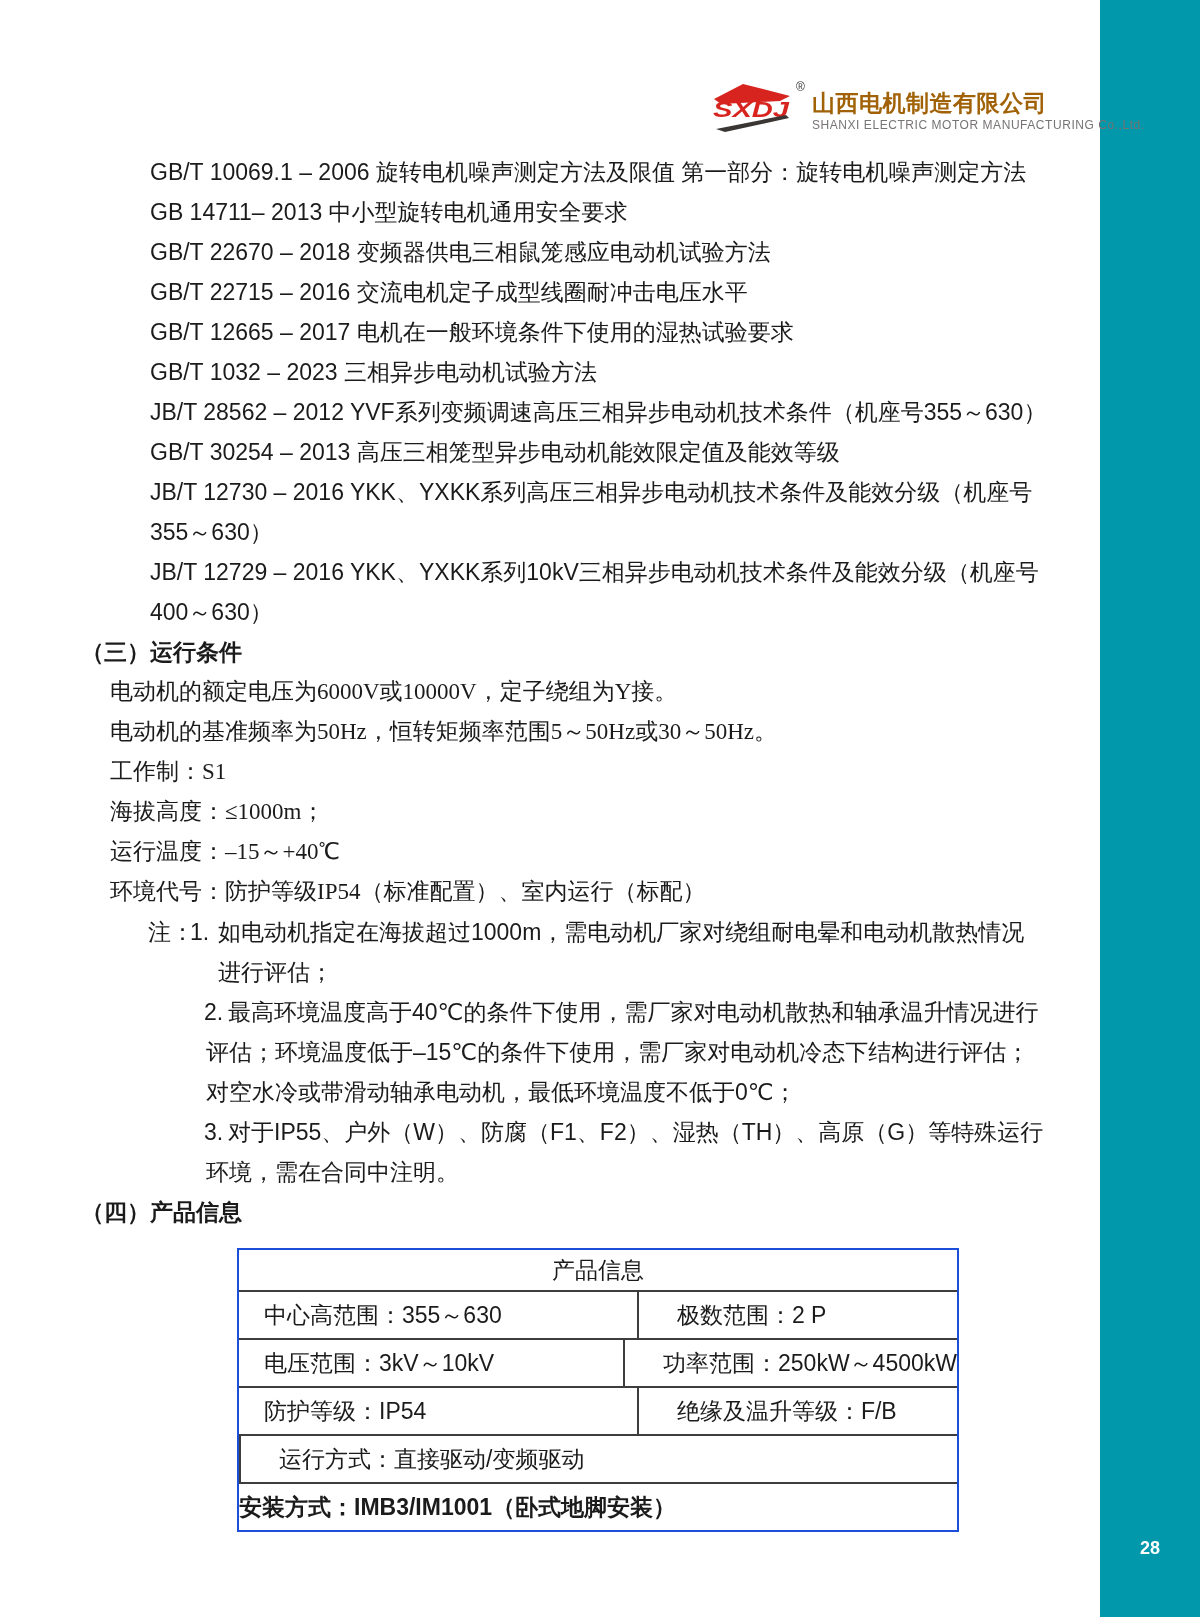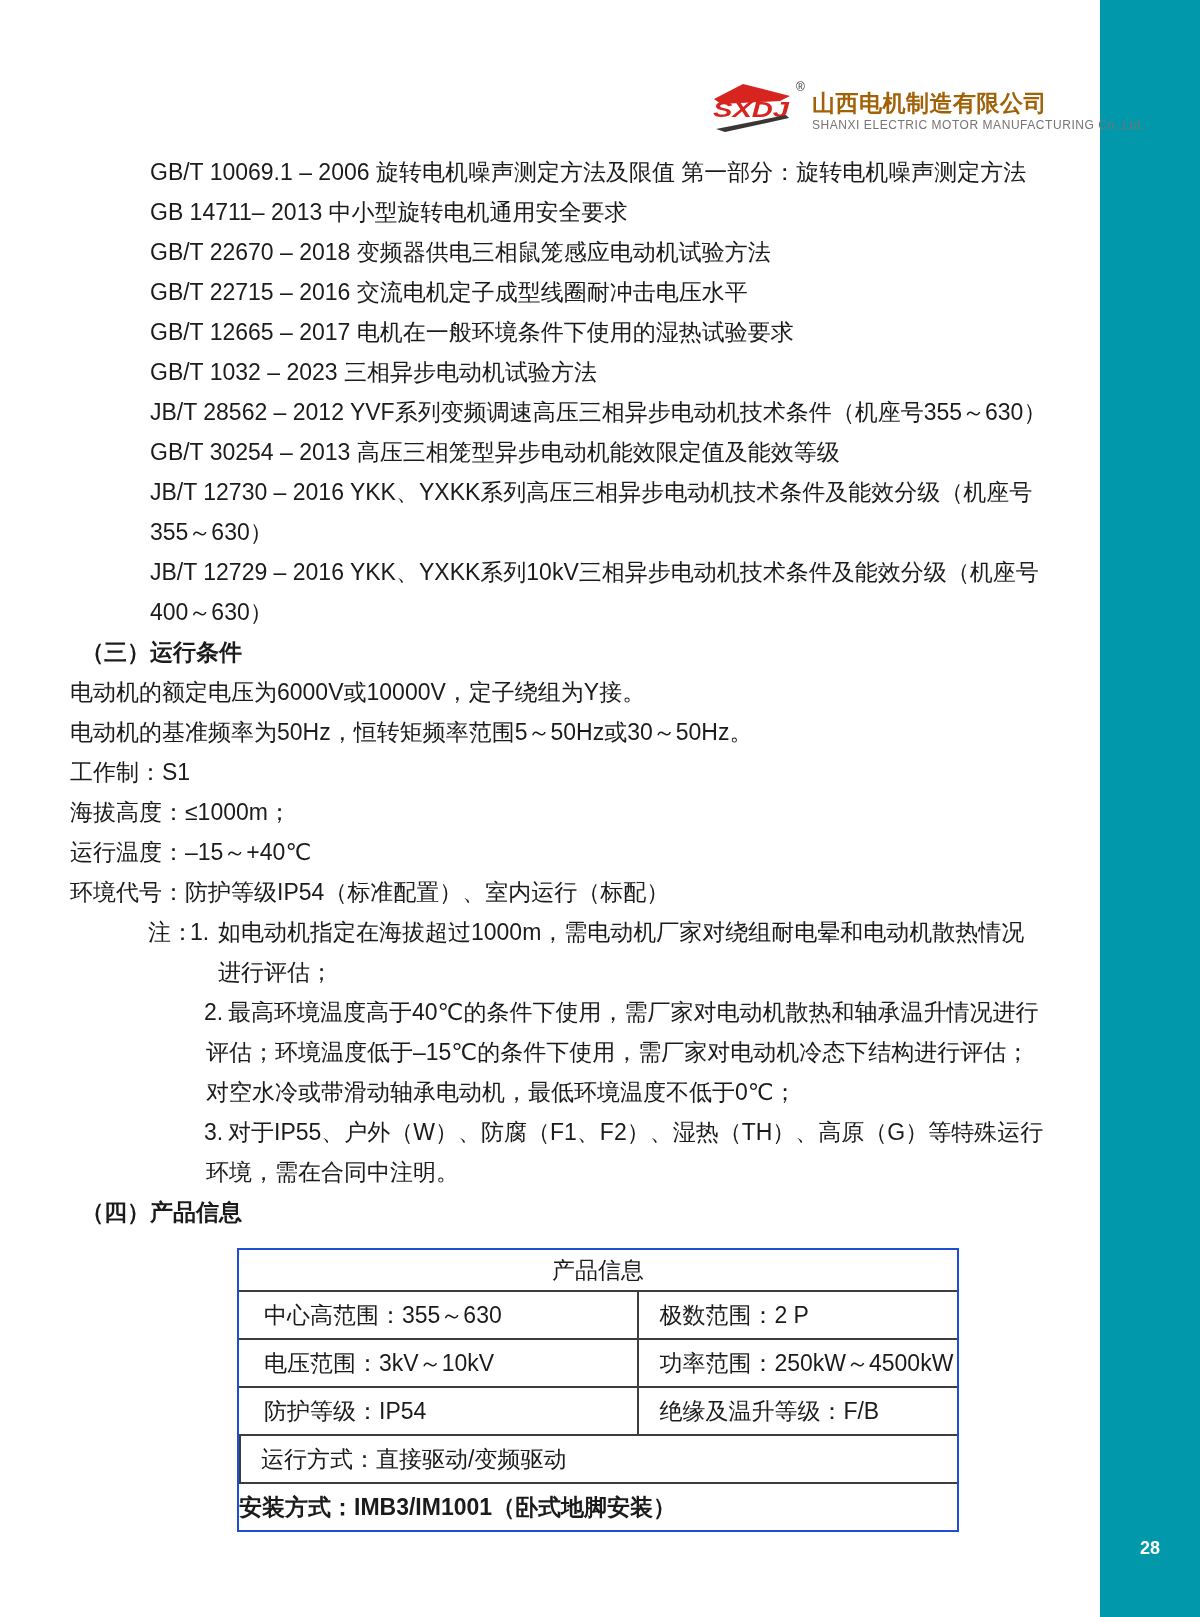--- a/index.html
+++ b/index.html
@@ -24,40 +24,40 @@
   }
   .company-en{
     font-size:12px;color:#767373;letter-spacing:0.55px;white-space:nowrap;
     margin-top:4px;line-height:10px;
   }
   
   .flow{position:absolute;left:0;top:152px;width:872px;}
   .row{height:40px;line-height:40px;font-size:23px;white-space:nowrap;}
   .std{padding-left:150px;}
   .hd{padding-left:81px;font-weight:bold;}
-  .op{padding-left:70px;}
+  .op{padding-left:110px;font-family:Liberation Serif, serif;}
   .note-line{position:relative;}
   .note-line>span{position:absolute;top:0;height:40px;line-height:40px;white-space:nowrap;}
   .nlabel{left:148px;}
   .nnum1{left:190px;}
   .nnum23{left:204px;}
   .ntext1{left:218px;}
   .ntext23{left:228px;}
   .ncont1{left:218px;}
   .ncont23{left:206px;}
   
   .ptable{
     position:absolute;left:237px;top:1248px;width:722px;
     border:2px solid #1d4ed8;box-sizing:border-box;font-size:23px;
   }
   .ptable-title{height:40px;line-height:40px;text-align:center;}
   .trow{display:flex;border-top:2px solid #3d3d3d;}
   .tcell{height:46px;line-height:46px;box-sizing:border-box;white-space:nowrap;}
   .tcell.cl{width:419px;padding-left:25px;}
-  .tcell.cr{width:336px;padding-left:20px;border-left:2px solid #3d3d3d;}
+  .tcell.cr{width:336px;padding-left:38px;border-left:2px solid #3d3d3d;}
   .tfoot{height:46px;line-height:46px;text-align:left;border-top:2px solid #3d3d3d;font-weight:bold;}
 </style>
 </head>
 <body style="color: rgb(27, 27, 27);">
 
 <div class="teal-bar" style="background: rgb(0, 152, 170);"></div>
 <div class="page-num">28</div>
 
 <svg class="logo-mark" viewBox="0 0 88 54">
   <polygon points="4,19 33,4 80,16 70,21 11,24" fill="#d8241e"></polygon>

